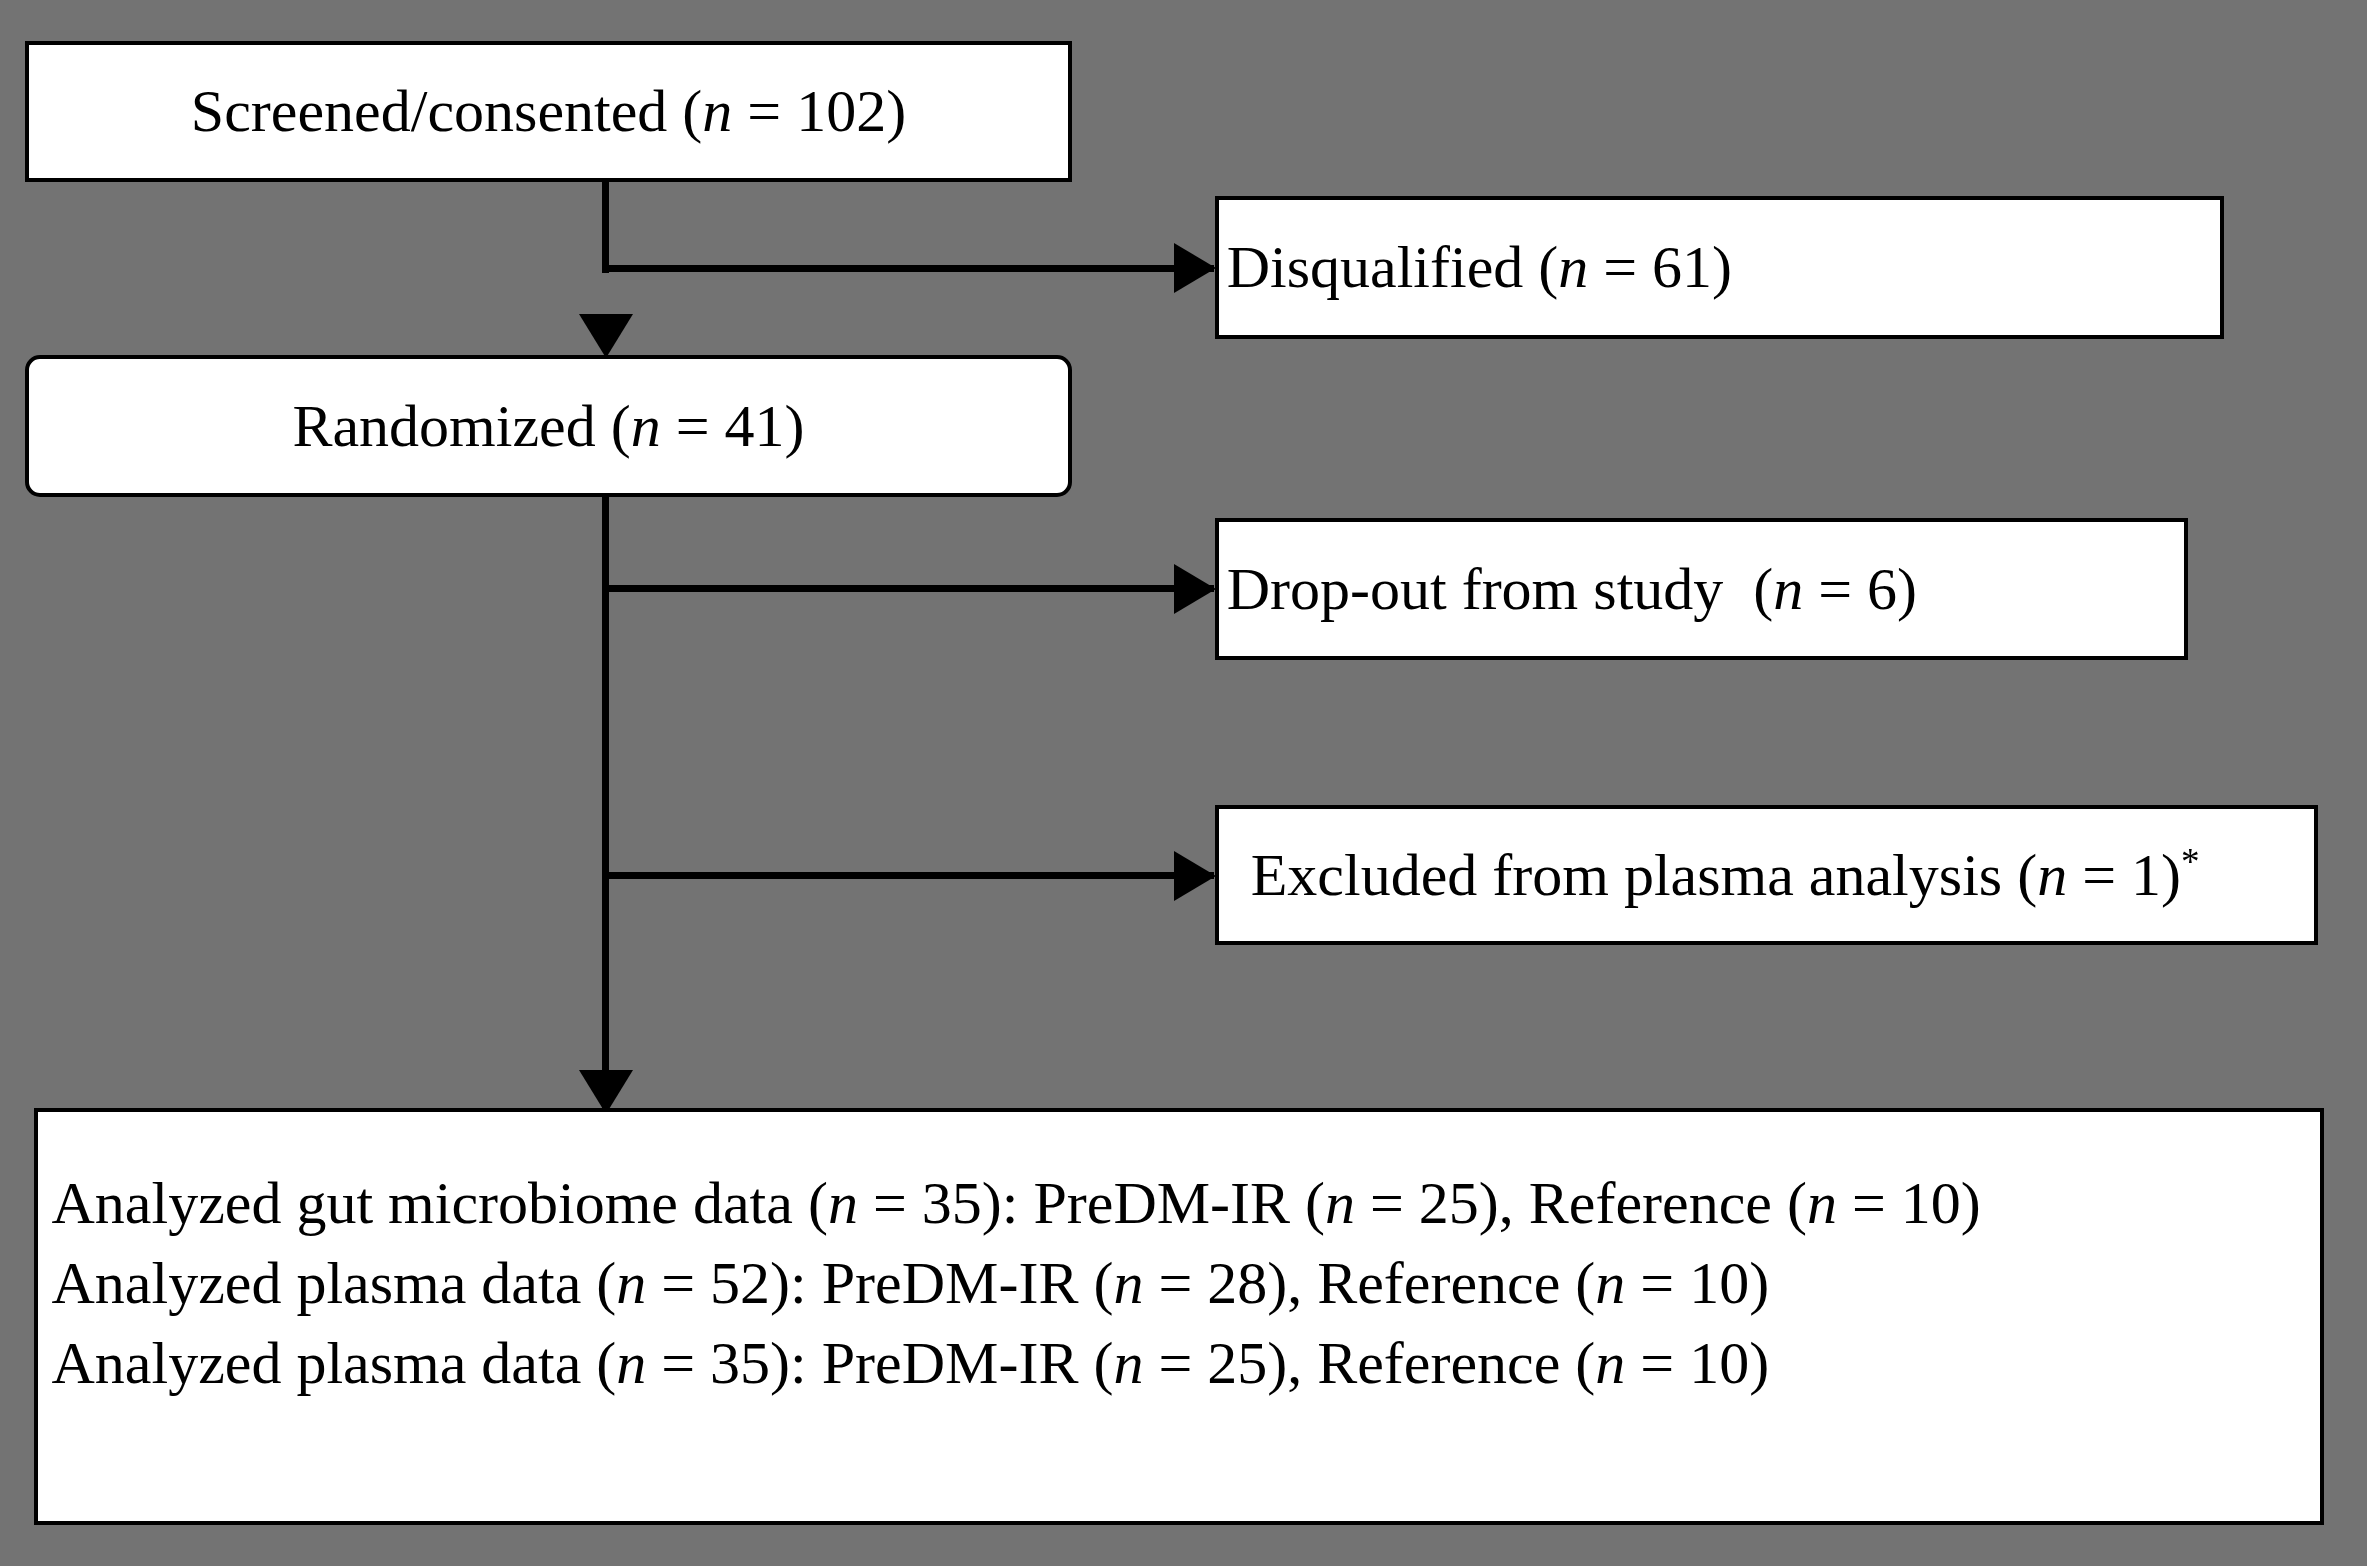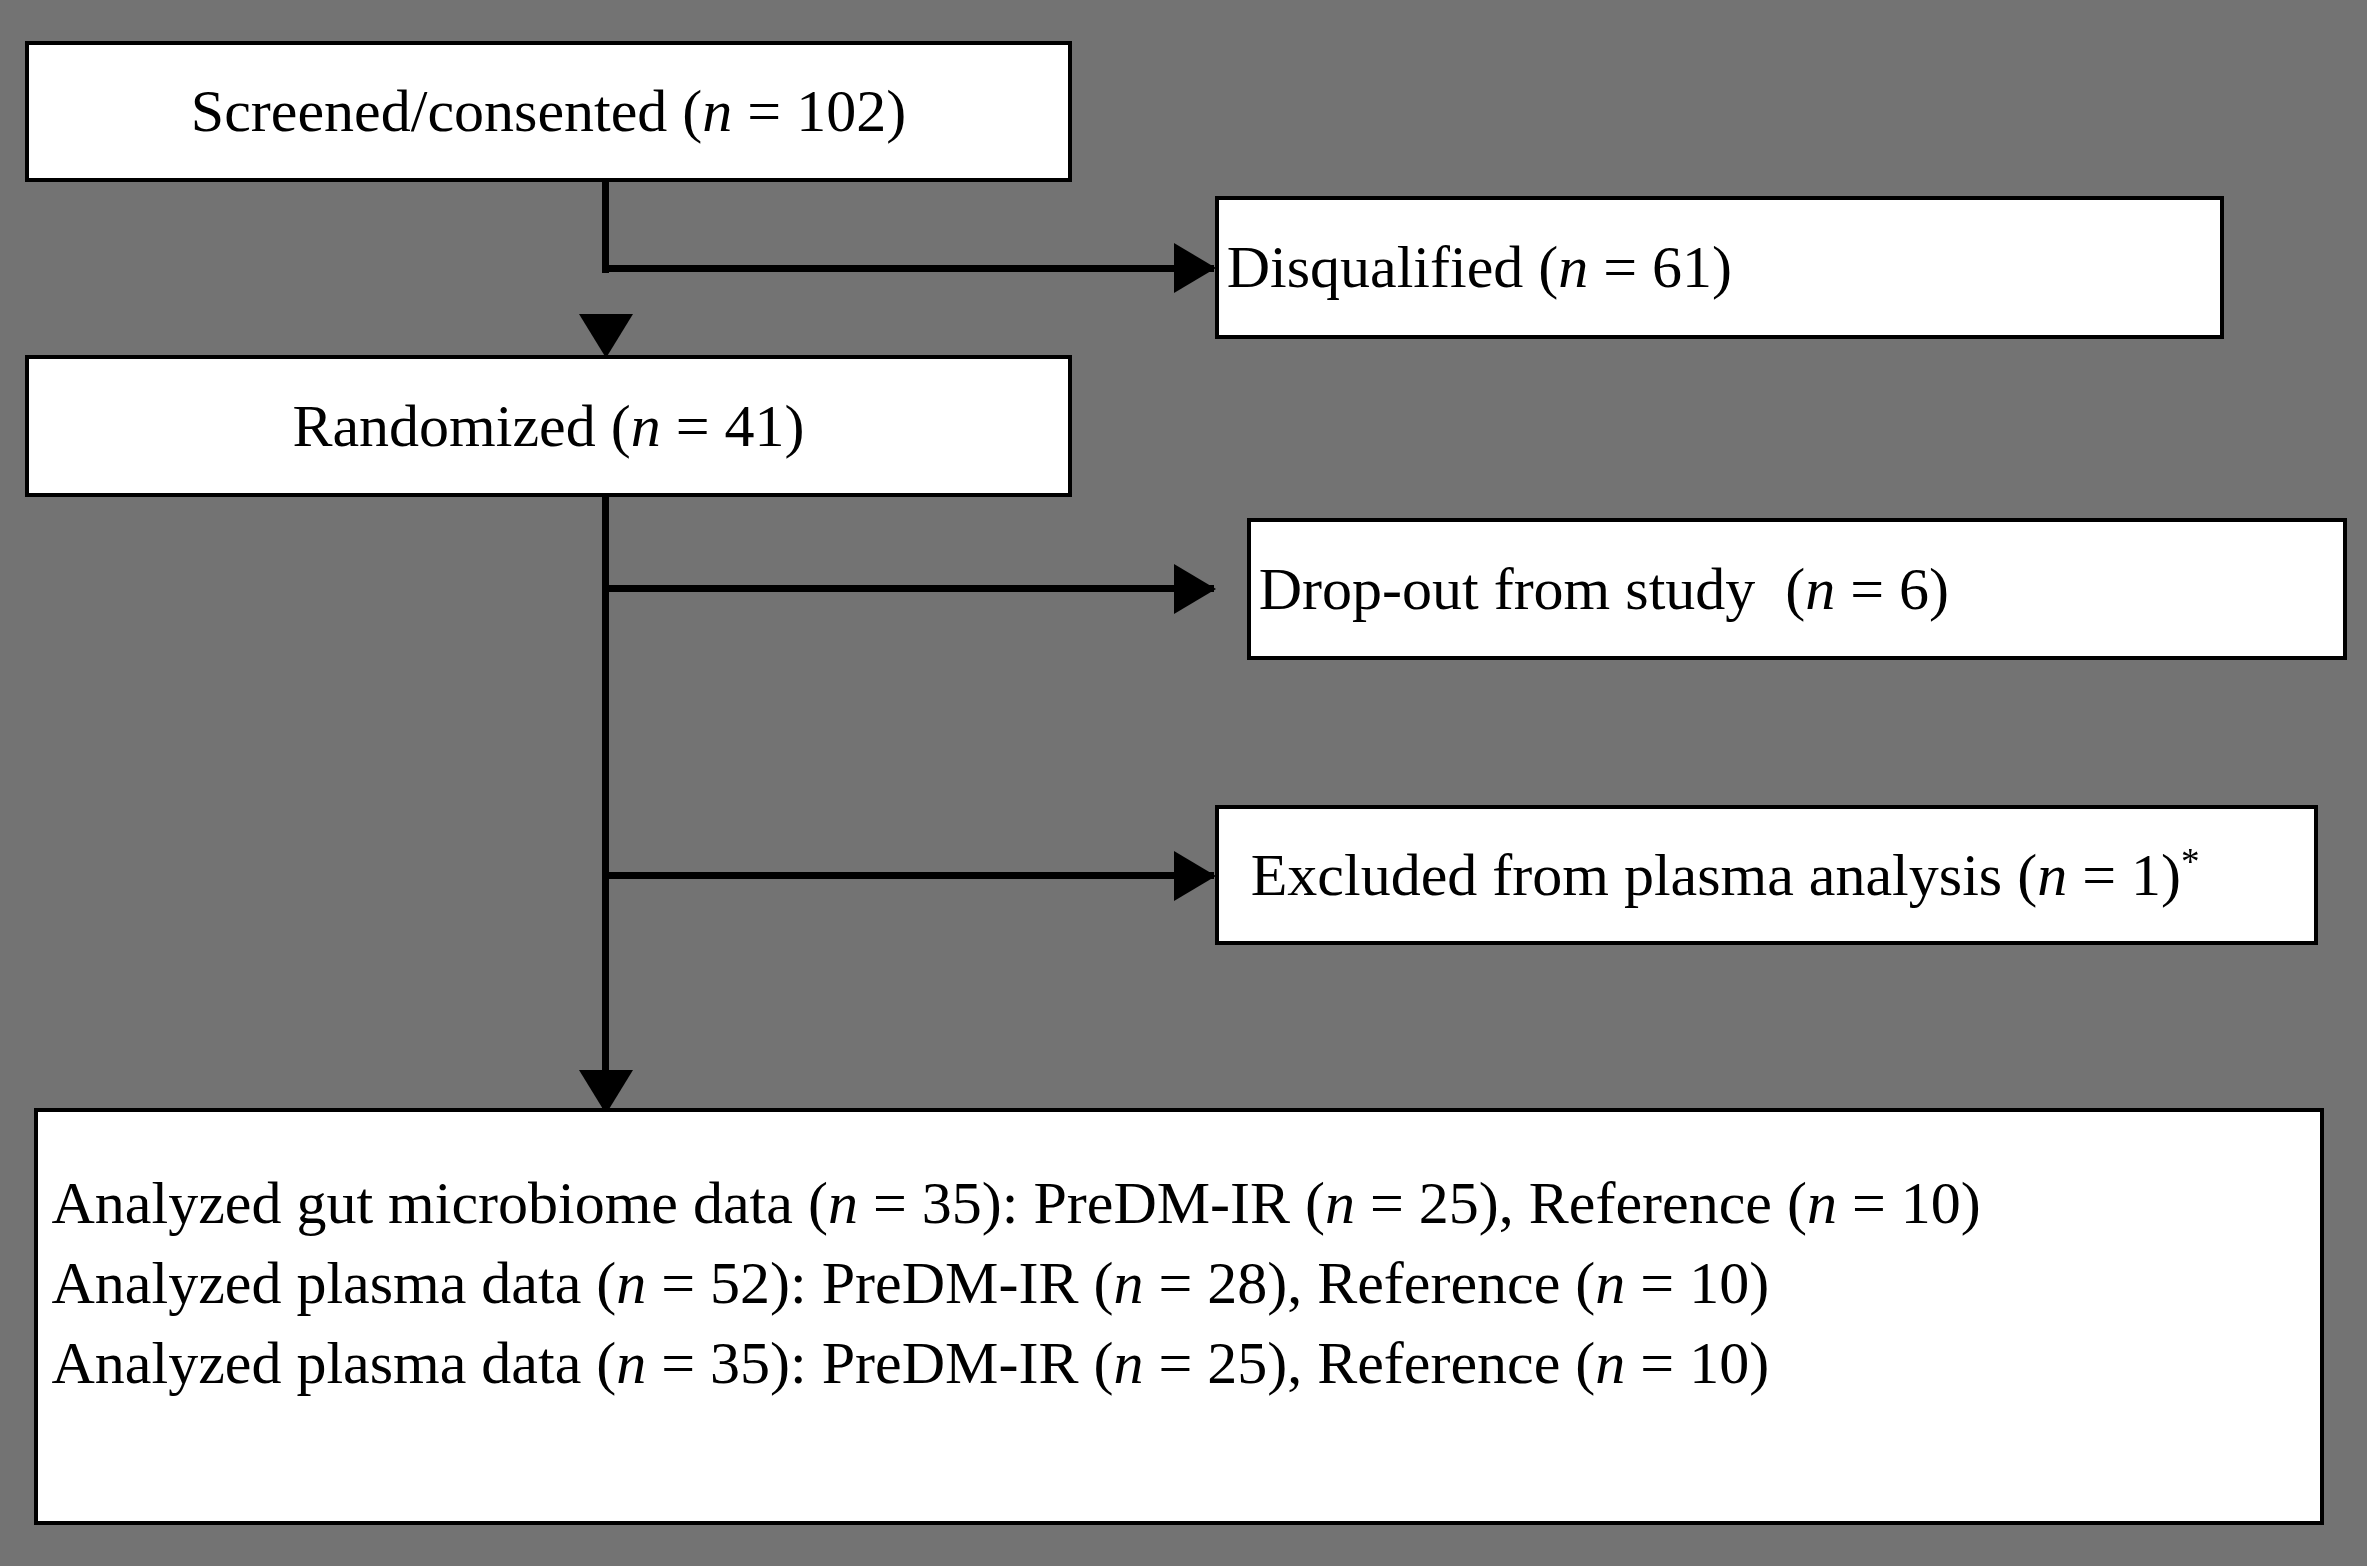--- a/index.html
+++ b/index.html
@@ -30,22 +30,22 @@
   .node .txt {
     font-size: 60px;
     line-height: 1.08;
     color: #000000;
     white-space: pre;
   }
   .node.left .txt { padding-left: 7.7px; }
 
   #node-screened   { left: 25px;   top: 41px;   width: 1047px; height: 141px; }
   #node-disqualified { left: 1215px; top: 196px; width: 1009px; height: 143px; }
-  #node-randomized { left: 25px;   top: 355px;  width: 1047px; height: 142px; }
-  #node-dropout    { left: 1215px; top: 518px;  width: 1100px; height: 142px; margin-left: 32px; }
+  #node-randomized { left: 25px;   top: 355px;  width: 1047px; height: 142px; border-radius: 15px; }
+  #node-dropout    { left: 1215px; top: 518px;  width: 973px; height: 142px; }
   #node-excluded   { left: 1215px; top: 805px;  width: 1103px; height: 140px; padding-left: 24px; }
 
   #node-analyzed {
     left: 25px; top: 1108px; width: 2290px; height: 417px;
     display: block;
     padding: 52px 0 0 13.5px;
     margin-left: 9px;
   }
   #node-analyzed .line {
     font-size: 60px;

